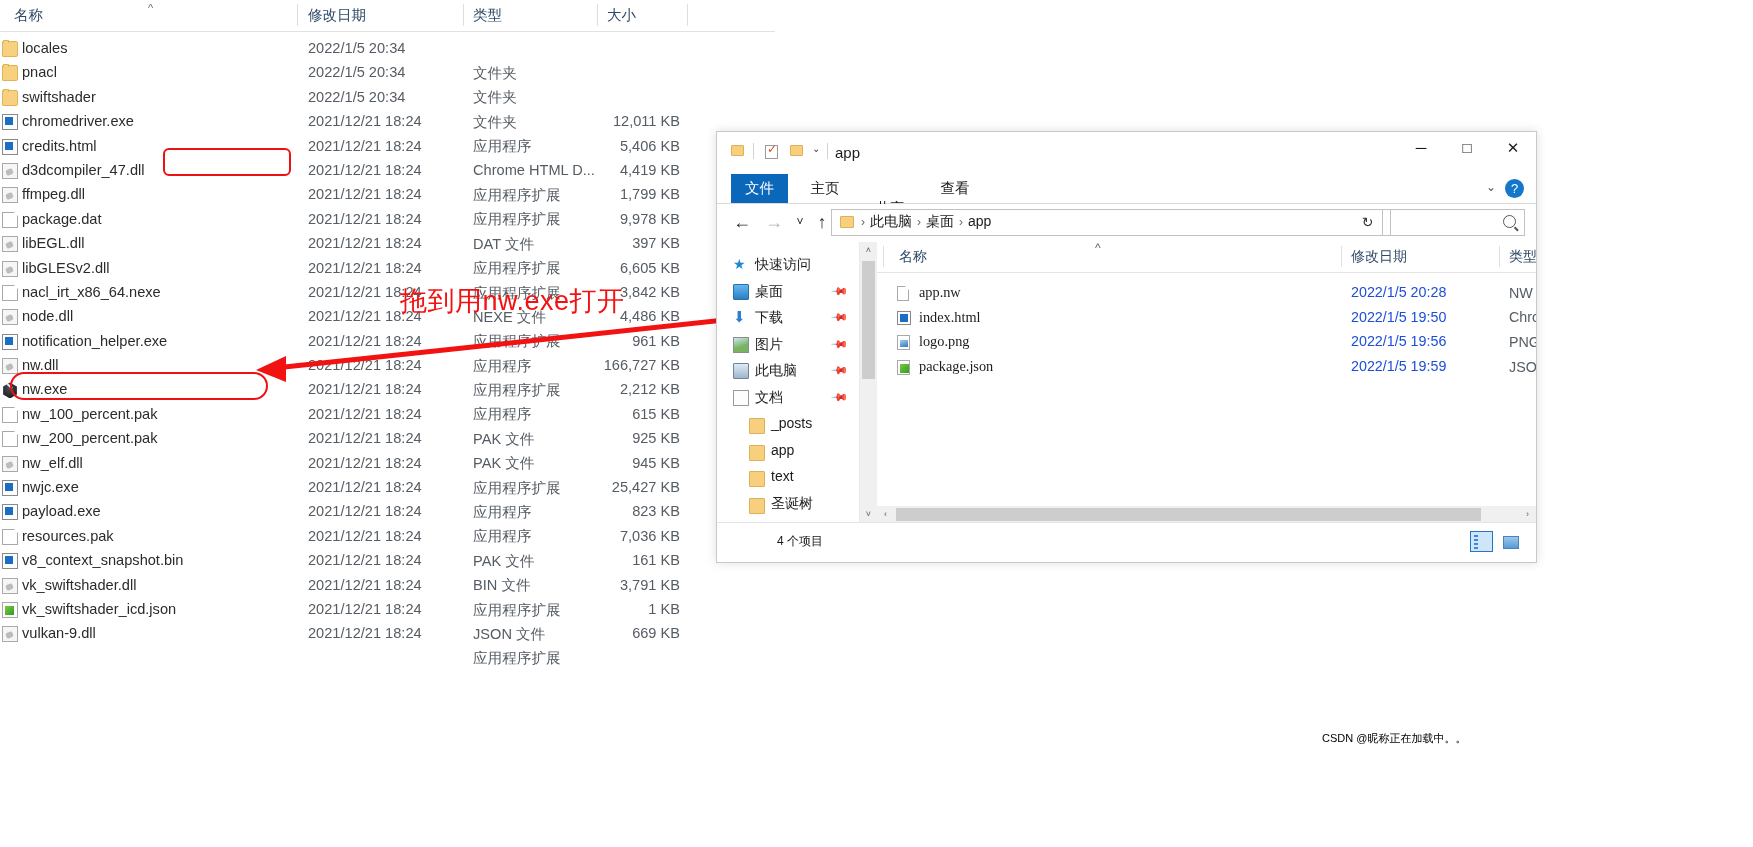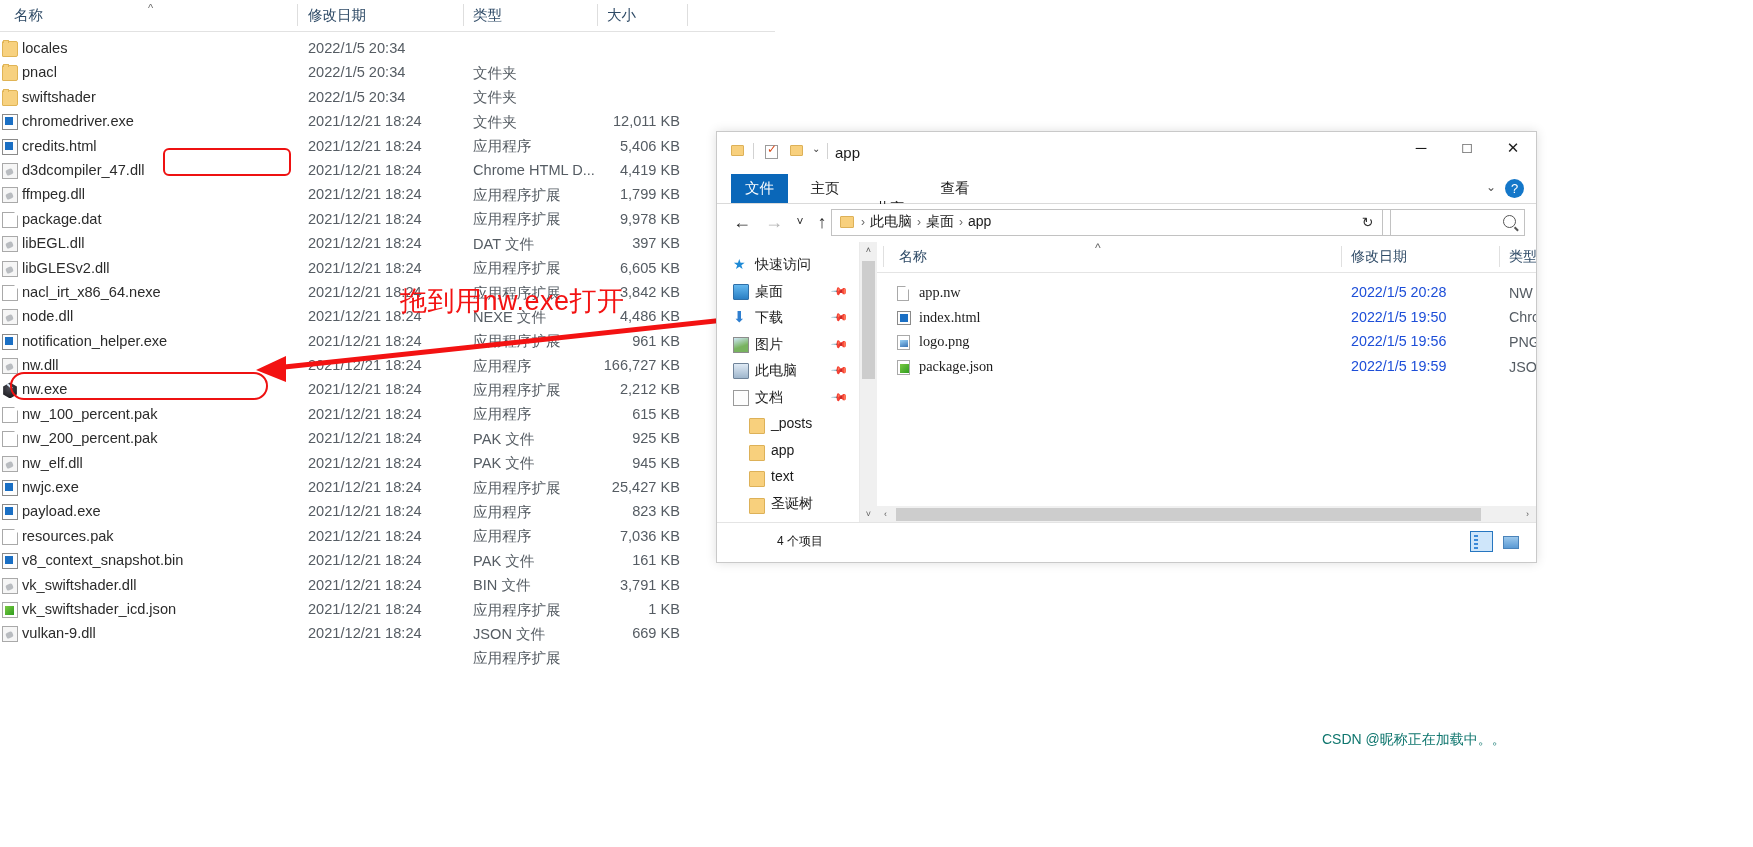--- a/index.html
+++ b/index.html
@@ -546,22 +546,22 @@
     position:absolute; left:3px; top:4px;
     width:16px; height:13px;
     background: linear-gradient(180deg,#9cc8ec,#5b9ad4);
     border:1px solid #4a83ba;
     box-sizing:border-box;
   }
   
   #csdn {
     position:absolute;
     left: 1322px; top: 731px;
-    font-size: 14px;
-    color: #0f766e;
+    font-size: 11px;
+    color: #000000;
     white-space:nowrap;
   }
 </style>
 </head>
 <body>
 
 <div id="bg-explorer">
 
   <div id="bg-header">
     <div class="hcell" style="left:14px;">名称</div>

